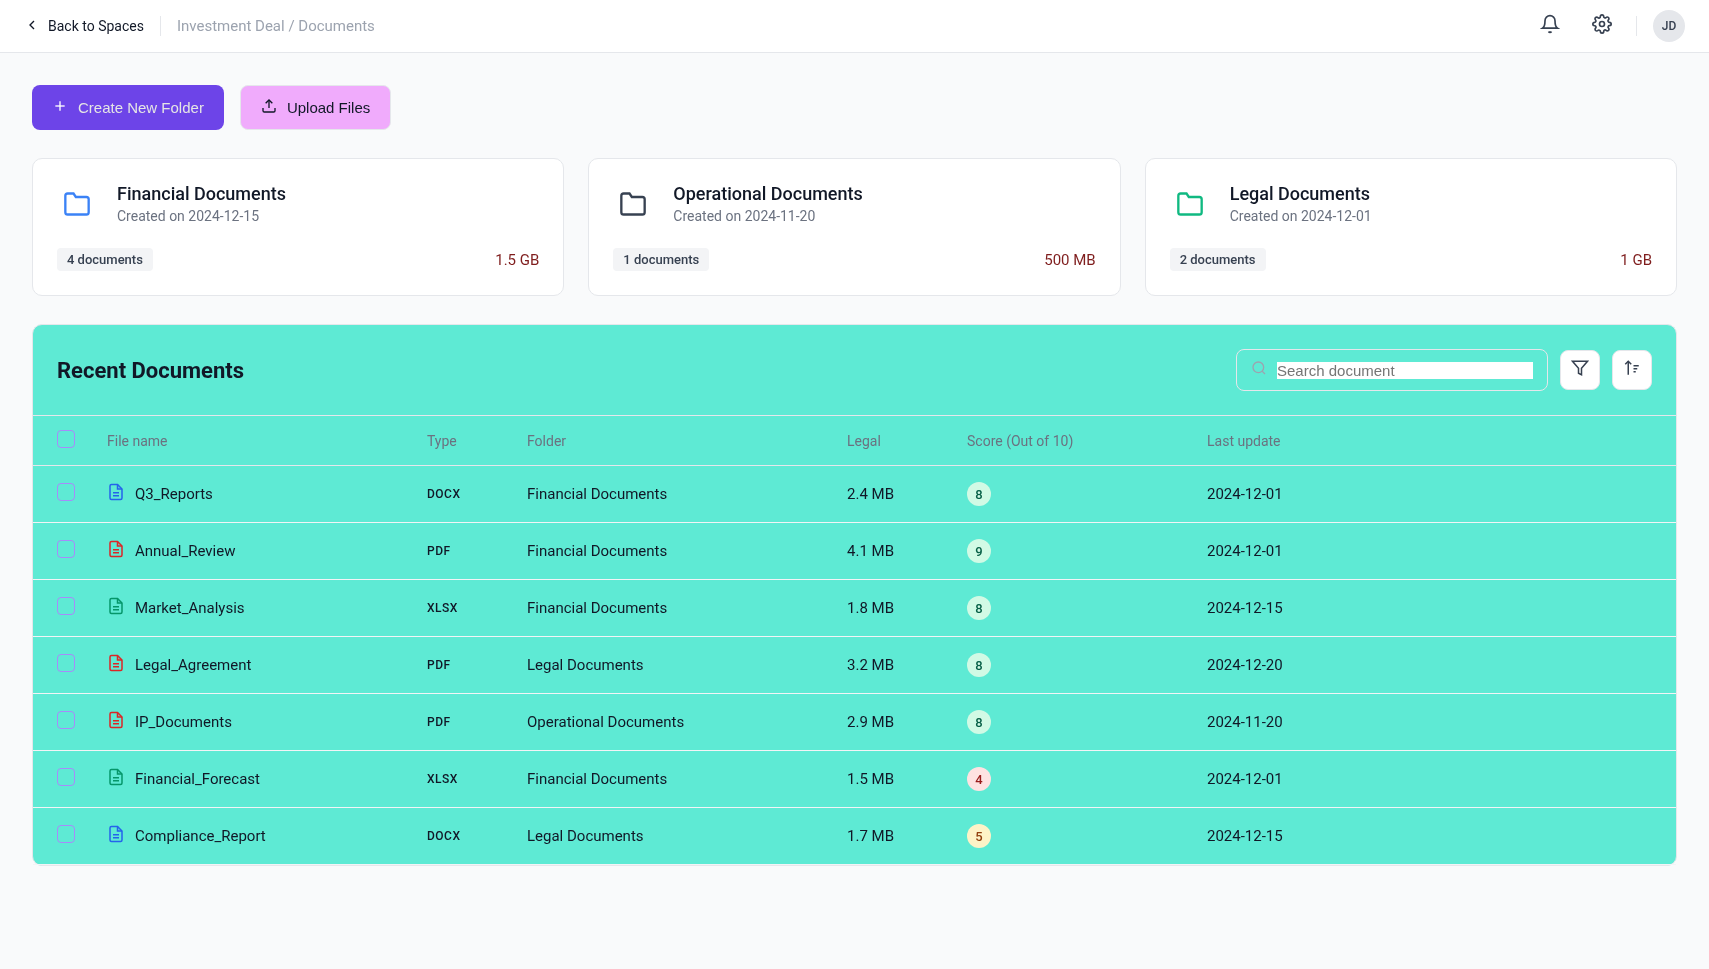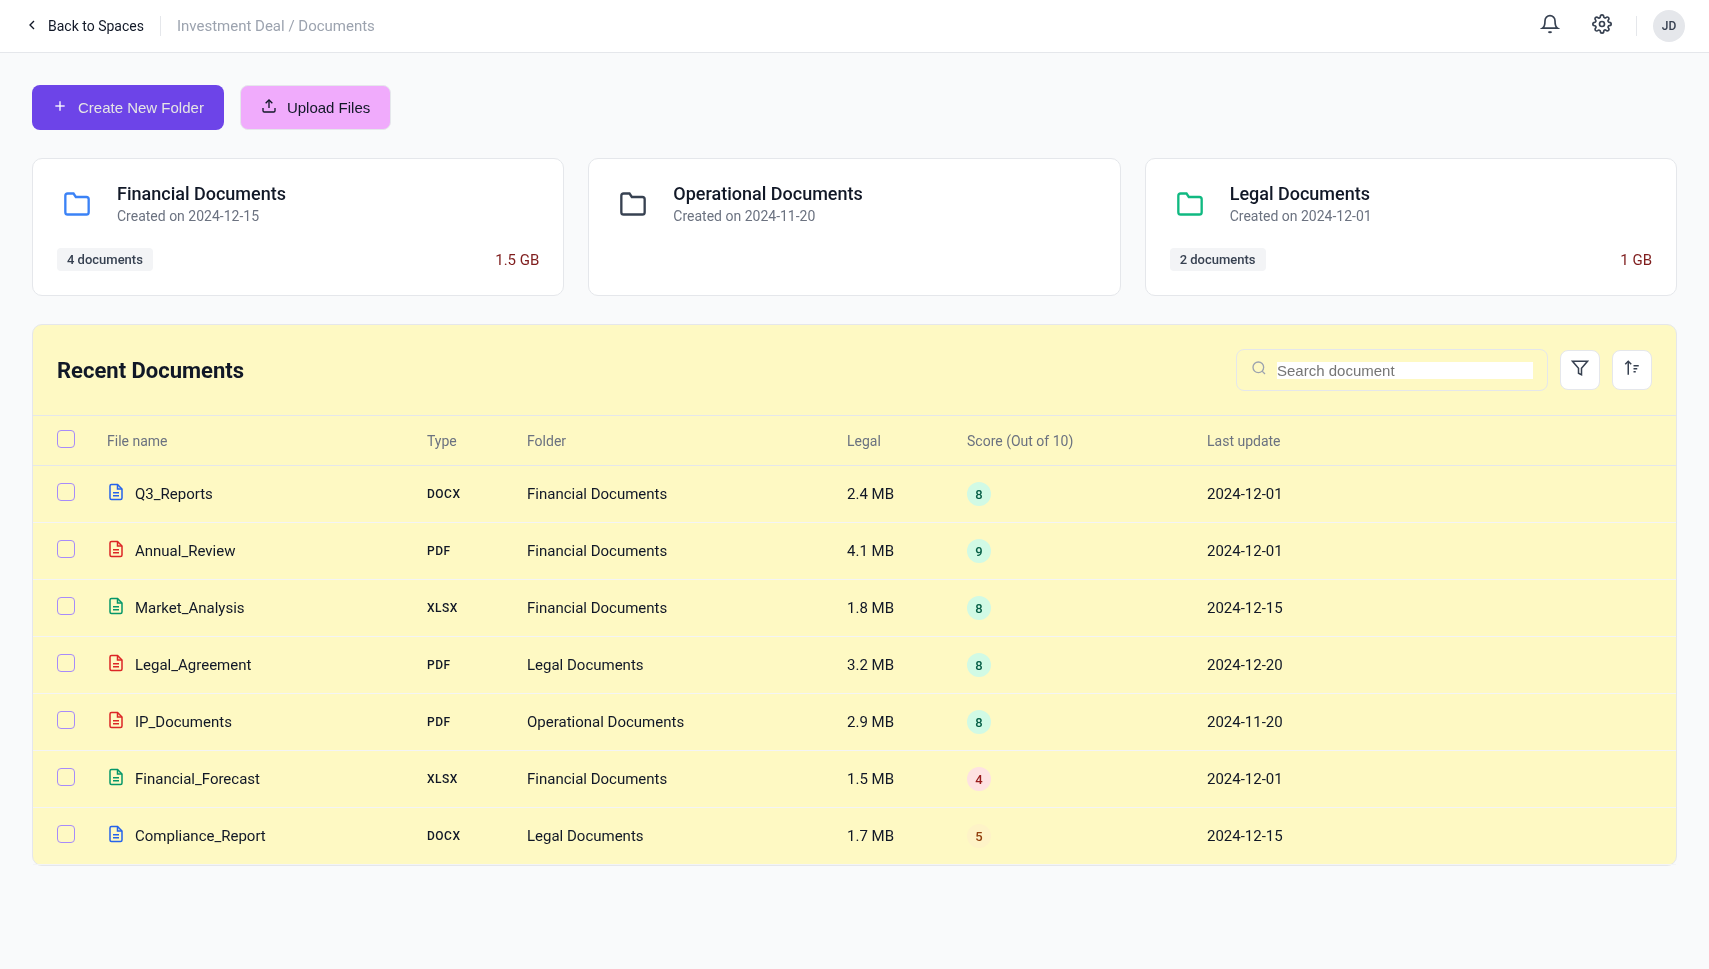--- a/index.html
+++ b/index.html
@@ -143,21 +143,21 @@
       border-radius: 4px;
       font-size: 13px;
       font-weight: 500;
       color: #374151;
     }
     .folder-size {
       font-size: 15px;
       color: #7f1d1d;
     }
     .table-container {
-      background: #fef9c3;
+      background: #5eead4;
       border: 1px solid #e5e7eb;
       border-radius: 10px;
     }
     .table-header {
       display: flex;
       justify-content: space-between;
       align-items: center;
       padding: 24px;
     }
     .table-title {
@@ -338,20 +338,24 @@
           <div class="folder-icon-wrap">
             <svg width="28" height="28" viewBox="0 0 24 24" fill="none" stroke="#374151" stroke-width="2">
               <path d="M22 19a2 2 0 0 1-2 2H4a2 2 0 0 1-2-2V5a2 2 0 0 1 2-2h5l2 3h9a2 2 0 0 1 2 2z"></path>
             </svg>
           </div>
           <div>
             <div class="folder-title">Operational Documents</div>
             <div class="folder-sub">Created on 2024-11-20</div>
           </div>
         </div>
+        <div class="folder-bottom">
+          <span class="badge">1 documents</span>
+          <span class="folder-size">500 MB</span>
+        </div>
       </div>
       <div class="folder-card">
         <div class="folder-top">
           <div class="folder-icon-wrap">
             <svg width="28" height="28" viewBox="0 0 24 24" fill="none" stroke="#10b981" stroke-width="2">
               <path d="M22 19a2 2 0 0 1-2 2H4a2 2 0 0 1-2-2V5a2 2 0 0 1 2-2h5l2 3h9a2 2 0 0 1 2 2z"></path>
             </svg>
           </div>
           <div>
             <div class="folder-title">Legal Documents</div>

